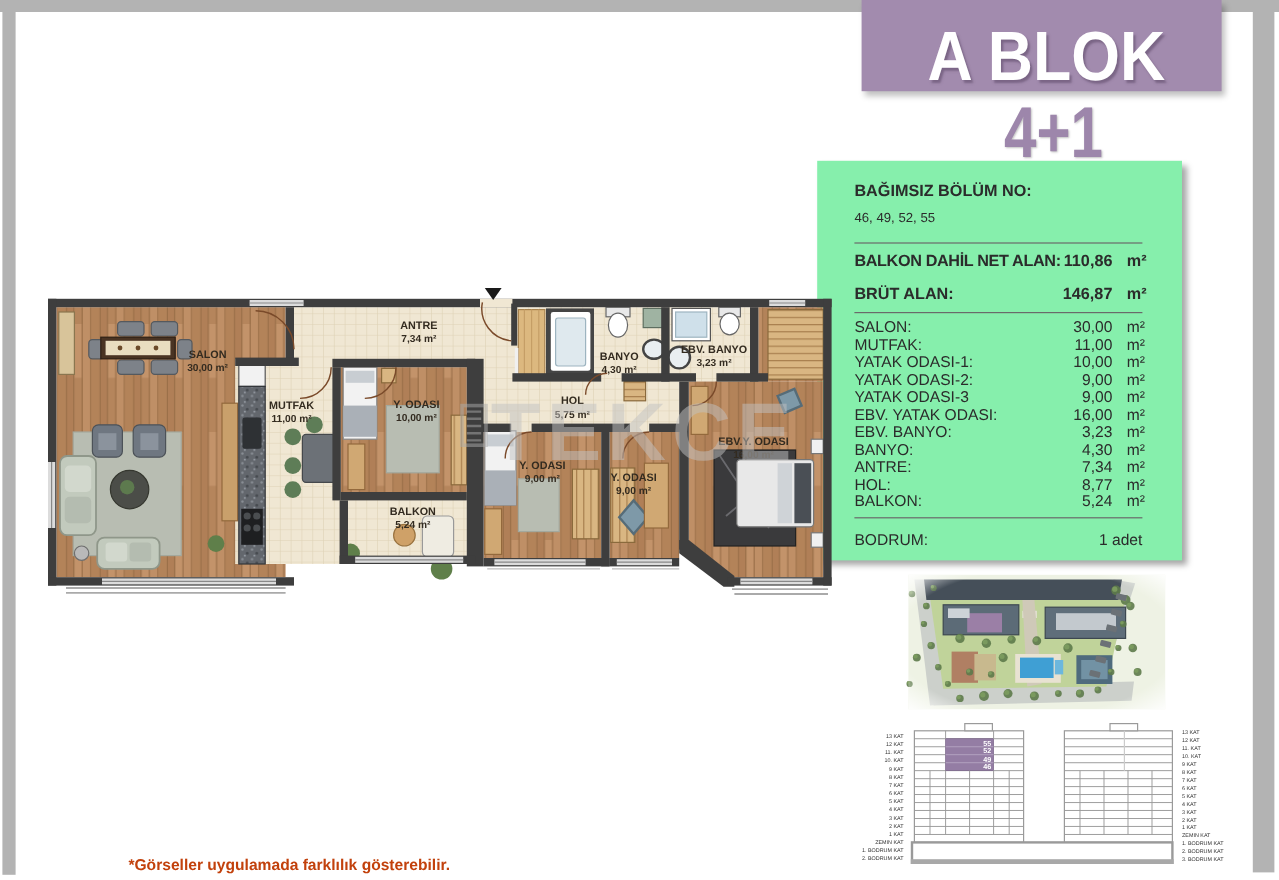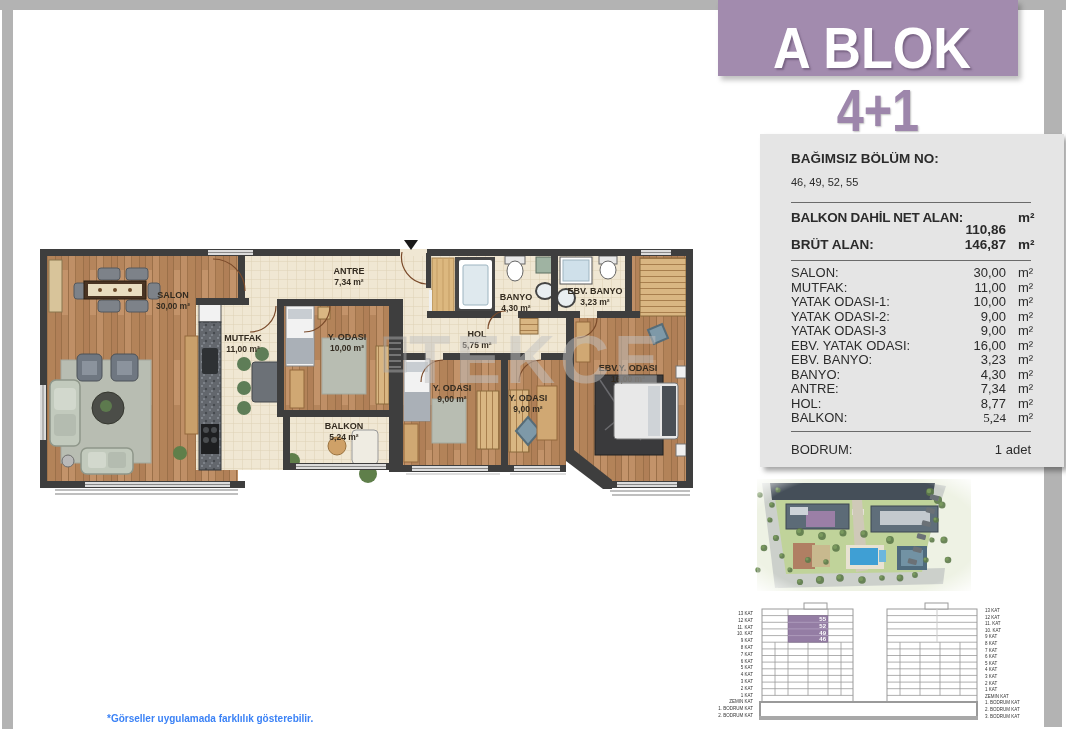--- a/index.html
+++ b/index.html
@@ -17,48 +17,48 @@
        box-shadow:3px 4px 5px rgba(0,0,0,0.25);"></div>
   <div class="abs" style="left:722px;top:19px;width:300px;text-align:center;">
     <div style="font-size:58px;font-weight:bold;color:#ffffff;line-height:1;
          text-shadow:2px 2px 2px rgba(90,70,100,0.55);transform:scaleX(0.9);">A BLOK</div>
   </div>
   <div class="abs" style="left:719px;top:81px;width:317px;text-align:center;">
     <span style="font-size:60px;font-weight:bold;color:#9d86ab;display:inline-block;line-height:1;
           text-shadow:1px 1px 2px rgba(0,0,0,0.25);transform:scaleX(0.81);">4+1</span>
   </div>
 
-  <div class="abs" style="left:760px;top:134px;width:304px;height:333px;background:#e5e5e5;
+  <div class="abs" style="left:681px;top:134px;width:304px;height:333px;background:#86efac;
        box-shadow:4px 4px 5px rgba(0,0,0,0.35);color:#2b2b2b;">
     <div class="abs" style="left:31px;top:17px;font-size:13.5px;font-weight:bold;">BAĞIMSIZ BÖLÜM NO:</div>
     <div class="abs" style="left:31px;top:42px;font-size:11px;">46, 49, 52, 55</div>
     <div class="abs" style="left:31px;top:68px;width:240px;border-top:1px solid #6a6a6a;"></div>
     <div class="abs" style="left:31px;top:76px;width:240px;font-size:13.5px;font-weight:bold;">
       <span style="letter-spacing:-0.3px;">BALKON DAHİL NET ALAN:</span>
-      <span style="position:absolute;right:25px;margin-top:12px;">110,86</span>
+      <span style="position:absolute;right:25px;">110,86</span>
       <span style="position:absolute;left:227px;">m²</span>
     </div>
     <div class="abs" style="left:31px;top:103px;width:240px;font-size:13.5px;font-weight:bold;">
       <span>BRÜT ALAN:</span>
       <span style="position:absolute;right:25px;">146,87</span>
       <span style="position:absolute;left:227px;">m²</span>
     </div>
     <div class="abs" style="left:31px;top:126px;width:240px;border-top:1px solid #6a6a6a;"></div>
     <div class="abs" style="left:31px;top:132px;width:240px;font-size:13px;line-height:14.5px;">
 <div style="position:relative;height:14.5px;"><span>SALON:</span><span style="position:absolute;right:25px;">30,00</span><span style="position:absolute;left:227px;">m²</span></div>
 <div style="position:relative;height:14.5px;"><span>MUTFAK:</span><span style="position:absolute;right:25px;">11,00</span><span style="position:absolute;left:227px;">m²</span></div>
 <div style="position:relative;height:14.5px;"><span>YATAK ODASI-1:</span><span style="position:absolute;right:25px;">10,00</span><span style="position:absolute;left:227px;">m²</span></div>
 <div style="position:relative;height:14.5px;"><span>YATAK ODASI-2:</span><span style="position:absolute;right:25px;">9,00</span><span style="position:absolute;left:227px;">m²</span></div>
 <div style="position:relative;height:14.5px;"><span>YATAK ODASI-3</span><span style="position:absolute;right:25px;">9,00</span><span style="position:absolute;left:227px;">m²</span></div>
 <div style="position:relative;height:14.5px;"><span>EBV. YATAK ODASI:</span><span style="position:absolute;right:25px;">16,00</span><span style="position:absolute;left:227px;">m²</span></div>
 <div style="position:relative;height:14.5px;"><span>EBV. BANYO:</span><span style="position:absolute;right:25px;">3,23</span><span style="position:absolute;left:227px;">m²</span></div>
 <div style="position:relative;height:14.5px;"><span>BANYO:</span><span style="position:absolute;right:25px;">4,30</span><span style="position:absolute;left:227px;">m²</span></div>
 <div style="position:relative;height:14.5px;"><span>ANTRE:</span><span style="position:absolute;right:25px;">7,34</span><span style="position:absolute;left:227px;">m²</span></div>
 <div style="position:relative;height:14.5px;"><span>HOL:</span><span style="position:absolute;right:25px;">8,77</span><span style="position:absolute;left:227px;">m²</span></div>
-<div style="position:relative;height:14.5px;"><span>BALKON:</span><span style="position:absolute;right:25px;font-family:Liberation Serif, serif;">5,24</span><span style="position:absolute;left:227px;">m²</span></div>
+<div style="position:relative;height:14.5px;"><span>BALKON:</span><span style="position:absolute;right:25px;">5,24</span><span style="position:absolute;left:227px;">m²</span></div>
     </div>
     <div class="abs" style="left:31px;top:297px;width:240px;border-top:1px solid #6a6a6a;"></div>
     <div class="abs" style="left:31px;top:308px;width:240px;font-size:13px;">
       <span>BODRUM:</span>
       <span style="position:absolute;right:0px;">1 adet</span>
     </div>
   </div>
 
   <svg class="abs" style="left:0;top:0;" width="1066" height="733" viewBox="0 0 1066 733">
 <defs>
@@ -451,13 +451,13 @@
 <text x="985" y="671.4000000000002" font-size="4.5" fill="#333" font-family="Liberation Sans,sans-serif">4 KAT</text>
 <text x="985" y="678.0000000000002" font-size="4.5" fill="#333" font-family="Liberation Sans,sans-serif">3 KAT</text>
 <text x="985" y="684.6000000000003" font-size="4.5" fill="#333" font-family="Liberation Sans,sans-serif">2 KAT</text>
 <text x="985" y="691.2000000000003" font-size="4.5" fill="#333" font-family="Liberation Sans,sans-serif">1 KAT</text>
 <text x="985" y="697.8000000000003" font-size="4.5" fill="#333" font-family="Liberation Sans,sans-serif">ZEMIN KAT</text>
 <text x="985" y="704.4000000000003" font-size="4.5" fill="#333" font-family="Liberation Sans,sans-serif">1. BODRUM KAT</text>
 <text x="985" y="711.0000000000003" font-size="4.5" fill="#333" font-family="Liberation Sans,sans-serif">2. BODRUM KAT</text>
 <text x="985" y="717.6000000000004" font-size="4.5" fill="#333" font-family="Liberation Sans,sans-serif">3. BODRUM KAT</text>
   </svg>
 
-  <div class="abs" style="left:107px;top:713px;font-size:10px;font-weight:bold;color:#3b82f6;">*Görseller uygulamada farklılık gösterebilir.</div>
+  <div class="abs" style="left:107px;top:713px;font-size:13px;font-weight:bold;color:#c2410c;">*Görseller uygulamada farklılık gösterebilir.</div>
 
 </body></html>

